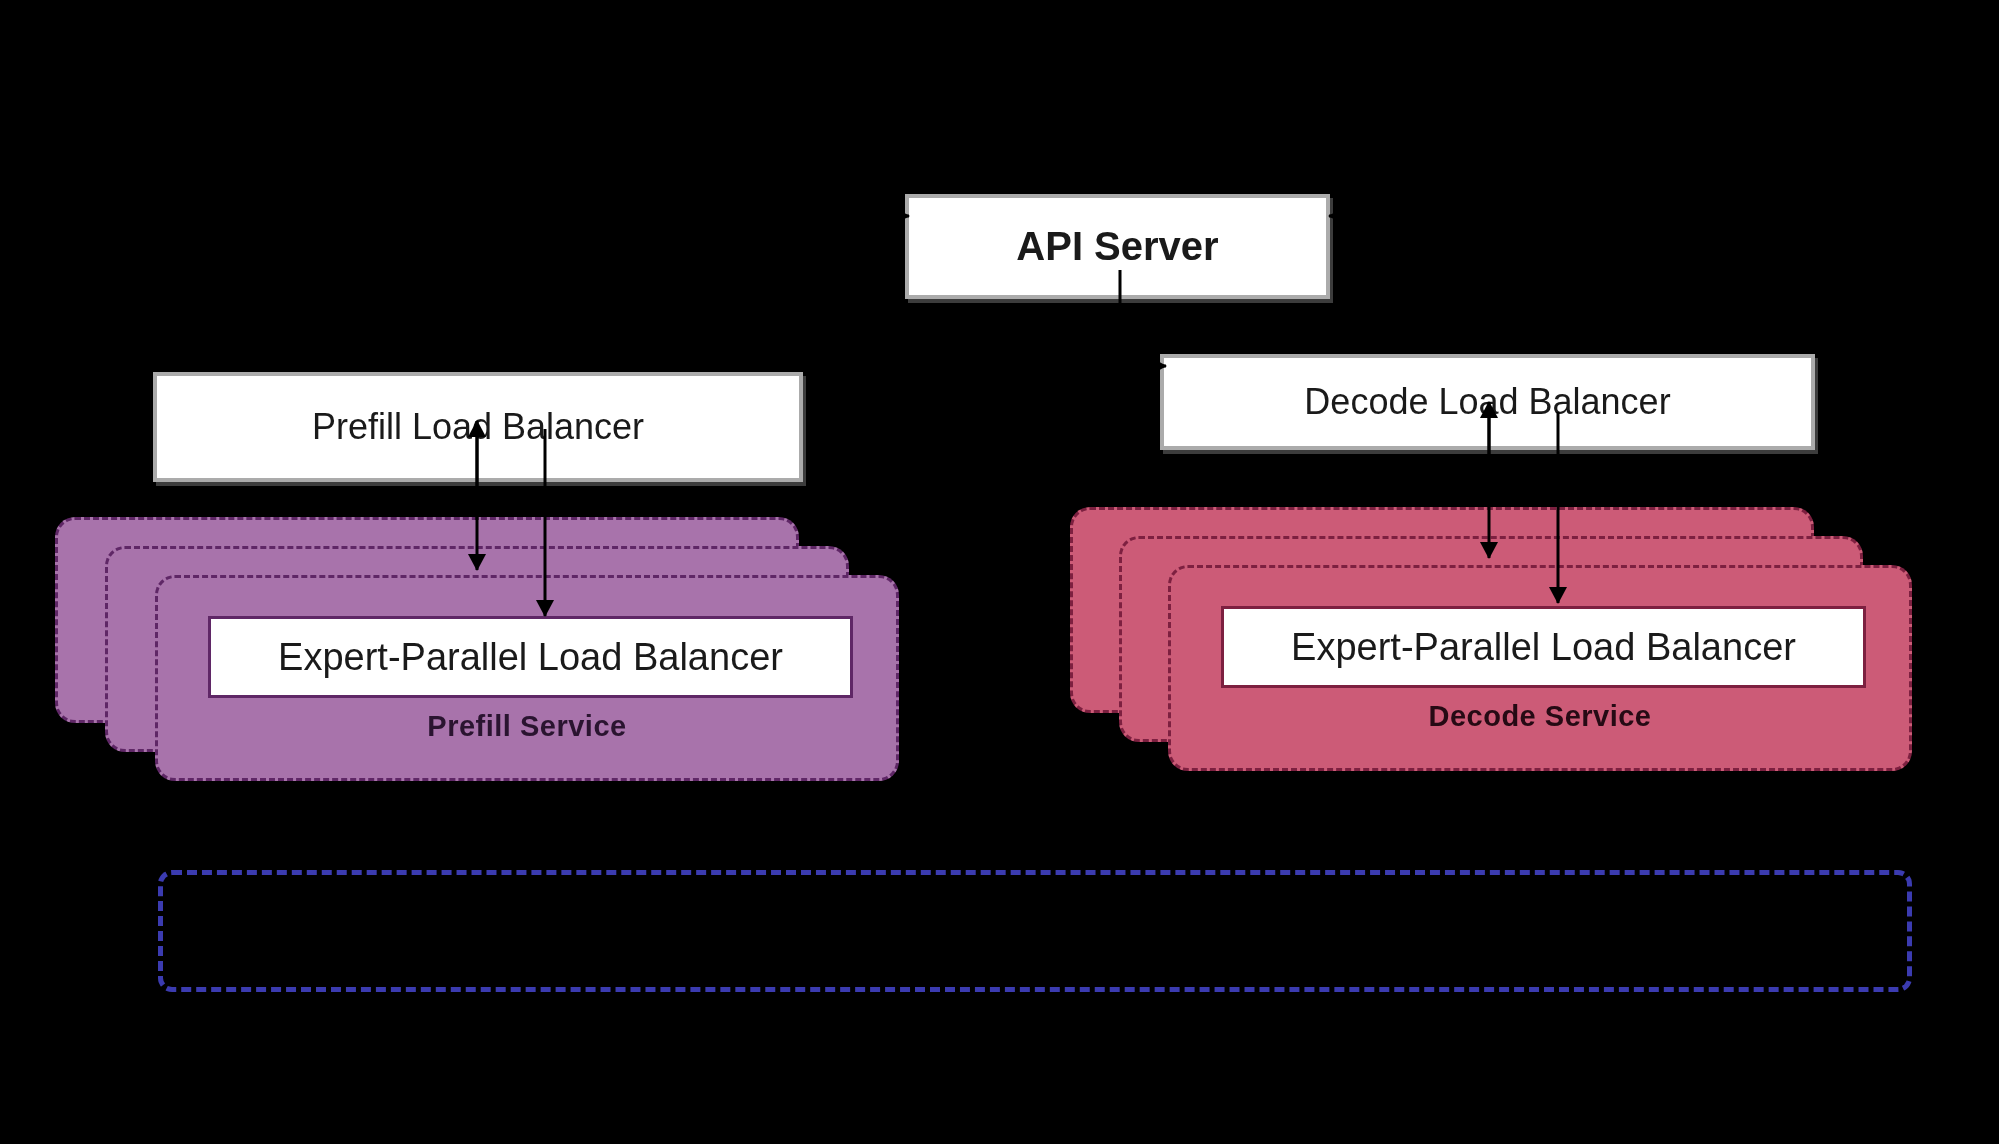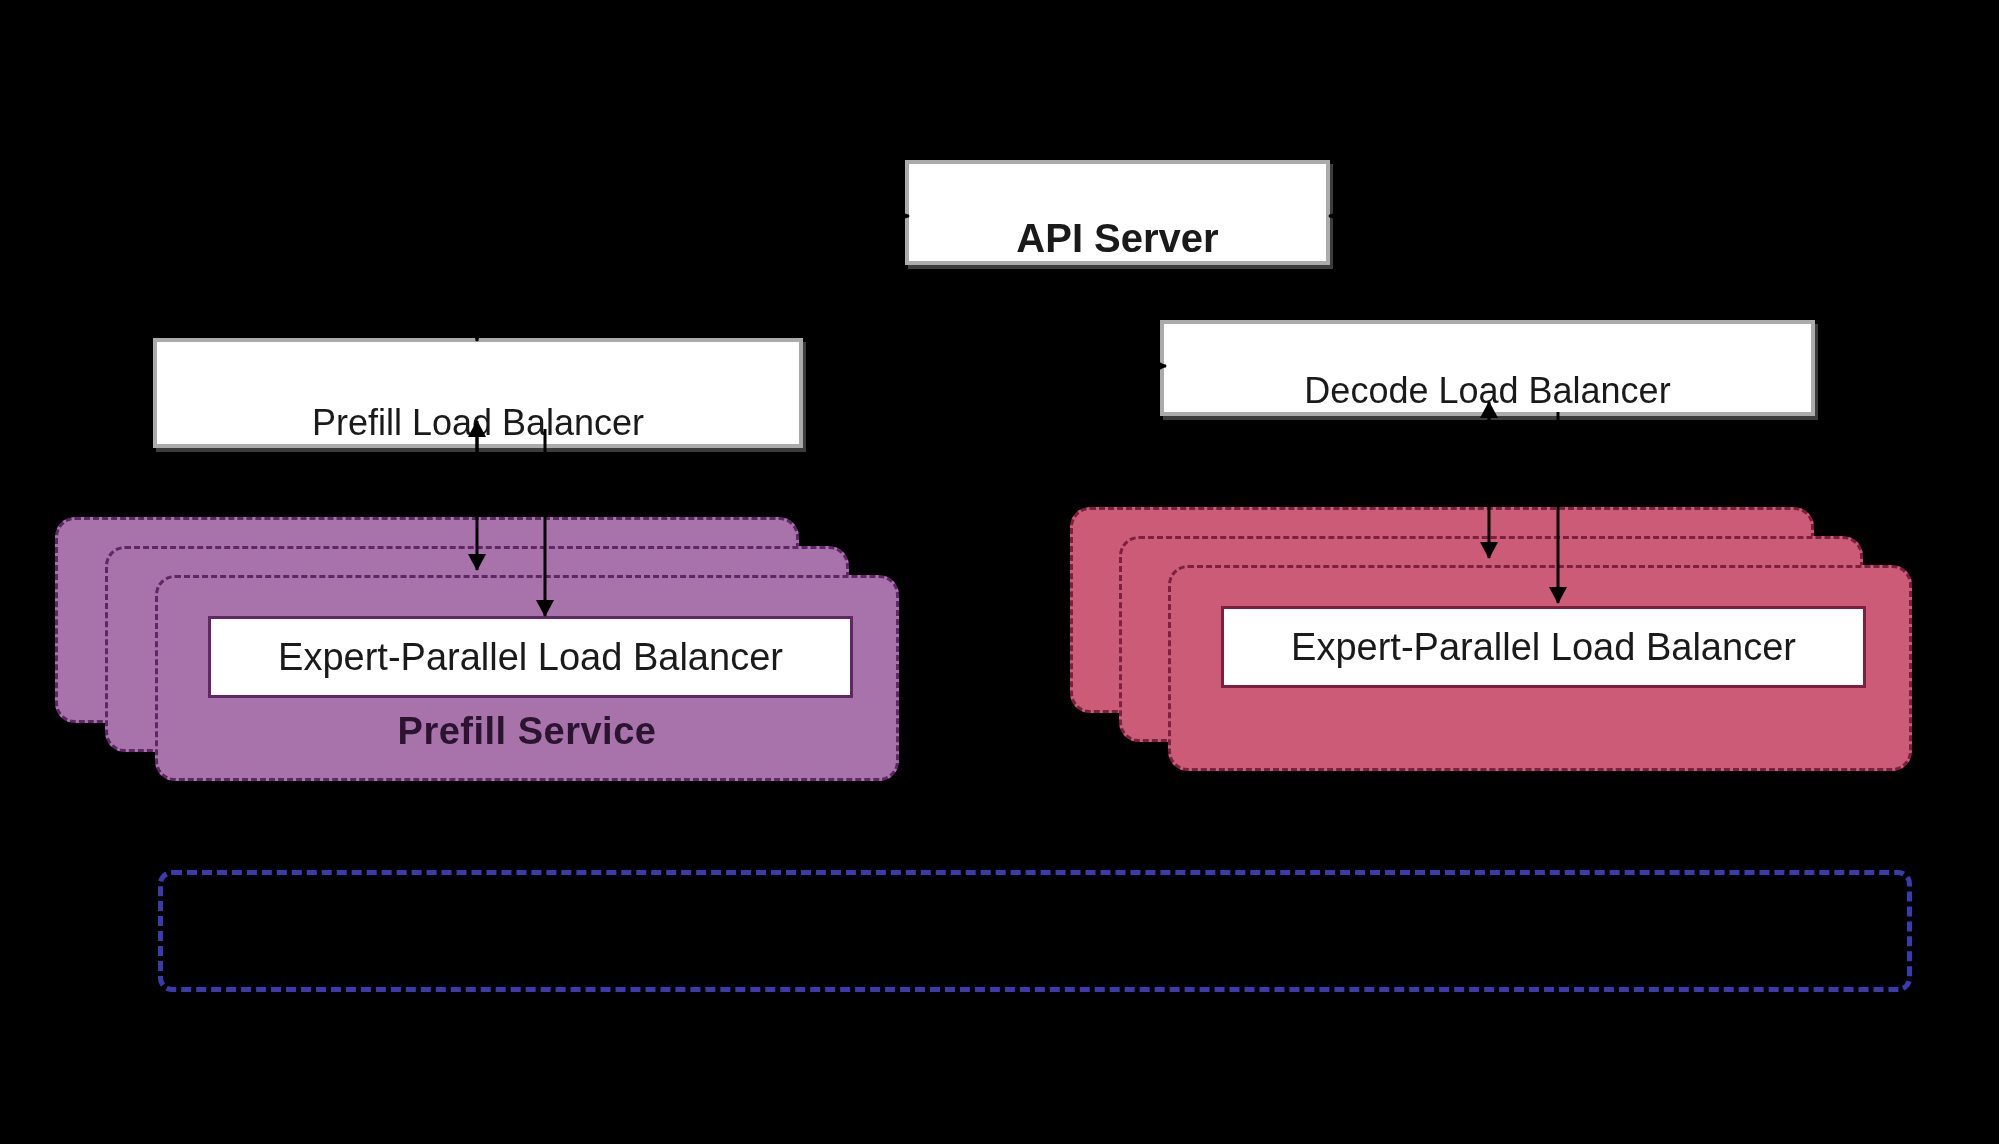--- a/index.html
+++ b/index.html
@@ -10,22 +10,23 @@
   }
   html,body{margin:0;padding:0;background:var(--background);}
   #stage{
     position:relative;width:1999px;height:1144px;background:var(--background);
     font-family:"Liberation Sans", sans-serif;overflow:hidden;
   }
   .node{
     position:absolute;box-sizing:border-box;background:var(--node-fill);
     border:4px solid var(--node-border);
     box-shadow:3px 4px 0 rgba(70,70,70,0.85);
-    display:flex;align-items:flex-end;justify-content:center;
+    display:flex;align-items:center;justify-content:center;
     color:var(--text);
+    margin-top:34px;
   }
   .node-api{left:905px;top:160px;width:425px;height:105px;font-size:40px;font-weight:700;}
   .node-prefill-lb{left:153px;top:338px;width:650px;height:110px;font-size:36px;}
   .node-decode-lb{left:1160px;top:320px;width:655px;height:96px;font-size:36px;}
   .card{
     position:absolute;box-sizing:border-box;width:744px;height:206px;
     border:3px dashed;border-radius:20px;
   }
   .card.prefill{background:var(--prefill-fill);border-color:var(--prefill-border);}
   .card.decode{background:var(--decode-fill);border-color:var(--decode-border);}
@@ -33,21 +34,21 @@
   .d1{left:1070px;top:507px;} .d2{left:1119px;top:536px;} .d3{left:1168px;top:565px;}
   .inner-node{
     position:absolute;box-sizing:border-box;left:50px;top:38px;width:645px;height:82px;
     background:var(--node-fill);display:flex;align-items:center;justify-content:center;
     font-size:38px;color:var(--text);
   }
   .inner-node.prefill{border:3px solid var(--prefill-border);}
   .inner-node.decode{border:3px solid var(--decode-border);}
   .service-label{
     position:absolute;left:0;top:132px;width:100%;text-align:center;
-    font-size:38px;font-weight:700;letter-spacing:0.5px;
+    font-size:29px;font-weight:700;letter-spacing:0.5px;
   }
   .service-label.prefill{color:var(--prefill-text);}
   .service-label.decode{color:var(--decode-text);}
   .cluster-box{
     position:absolute;box-sizing:border-box;left:158px;top:870px;width:1754px;height:122px;
     border:5px dashed var(--cluster-border);border-radius:14px;background:transparent;
   }
   #arrows{position:absolute;left:0;top:0;width:1999px;height:1144px;pointer-events:none;z-index:50;}
 </style>
 </head>
@@ -75,20 +76,21 @@
     </div>
     <div class="service-label prefill">Prefill Service</div>
   </div>
 
   <div class="card decode d1"></div>
   <div class="card decode d2"></div>
   <div class="card decode d3">
     <div class="inner-node decode">
       <span>Expert-Parallel Load Balancer</span>
     </div>
+    <div class="service-label decode">Decode Service</div>
   </div>
 
   <div class="cluster-box"></div>
 
   <svg id="arrows" viewBox="0 0 1999 1144" xmlns="http://www.w3.org/2000/svg">
     <defs>
       <marker id="ah" markerUnits="userSpaceOnUse" markerWidth="20" markerHeight="18" refX="16" refY="9" orient="auto">
         <path d="M0,0 L17,9 L0,18 Z" fill="#000000"></path>
       </marker>
     </defs>

